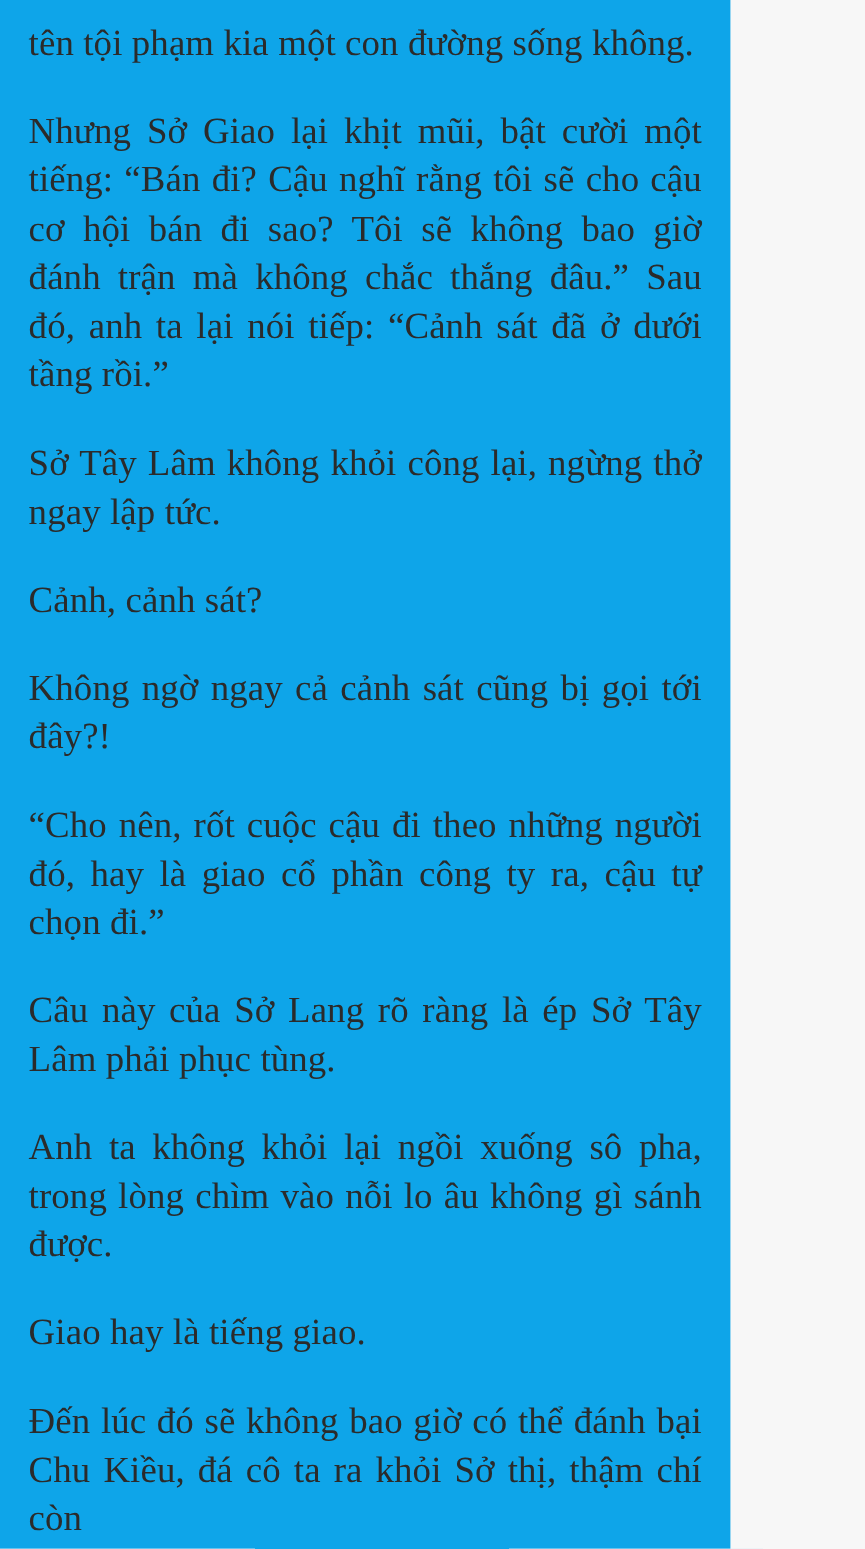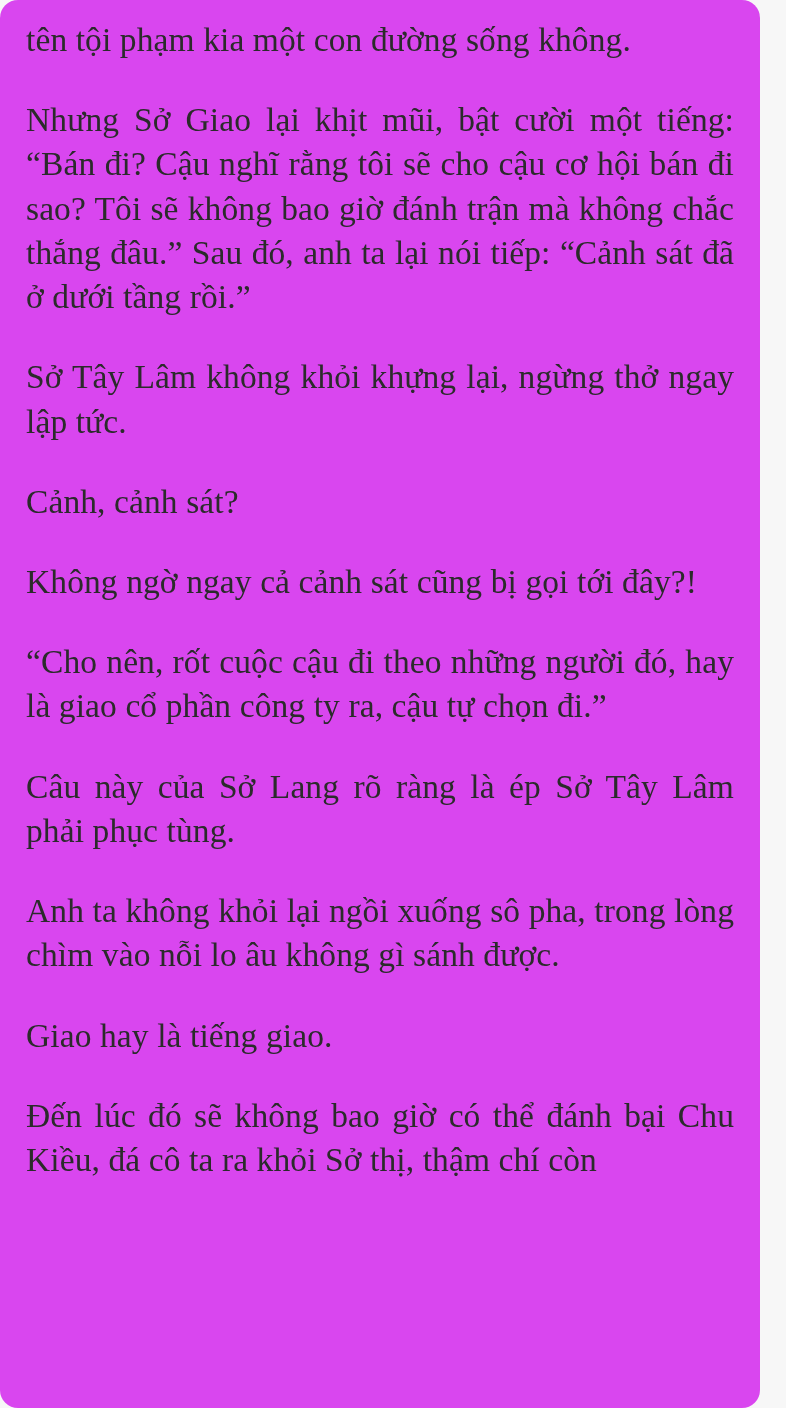--- a/index.html
+++ b/index.html
@@ -9,46 +9,45 @@
   }
   body {
     width: 786px;
     height: 1408px;
     overflow: hidden;
     font-family: "Liberation Serif", serif;
     color: #2b2b2b;
   }
   #reader {
     box-sizing: border-box;
-    width: 760px;
+    width: 664px;
     height: 1408px;
     padding: 18px 26px 0 26px;
-    background: #d946ef;
-    border-radius: 18px;
+    background: #0ea5e9;
   }
   .para {
     margin: 0 0 36px 0;
     font-size: 33.5px;
     line-height: 1.32;
     text-align: justify;
     text-justify: inter-word;
     letter-spacing: 0.1px;
     color: #2b2b2b;
   }
   .para:last-child {
     margin-bottom: 0;
   }
 </style>
 </head>
 <body>
 
 <div id="reader">
   <p class="para">tên tội phạm kia một con đường sống không.</p>
   <p class="para">Nhưng Sở Giao lại khịt mũi, bật cười một tiếng: “Bán đi? Cậu nghĩ rằng tôi sẽ cho cậu cơ hội bán đi sao? Tôi sẽ không bao giờ đánh trận mà không chắc thắng đâu.” Sau đó, anh ta lại nói tiếp: “Cảnh sát đã ở dưới tầng rồi.”</p>
-  <p class="para">Sở Tây Lâm không khỏi khựng lại, ngừng thở ngay lập tức.</p>
+  <p class="para">Sở Tây Lâm không khỏi công lại, ngừng thở ngay lập tức.</p>
   <p class="para">Cảnh, cảnh sát?</p>
   <p class="para">Không ngờ ngay cả cảnh sát cũng bị gọi tới đây?!</p>
   <p class="para">“Cho nên, rốt cuộc cậu đi theo những người đó, hay là giao cổ phần công ty ra, cậu tự chọn đi.”</p>
   <p class="para">Câu này của Sở Lang rõ ràng là ép Sở Tây Lâm phải phục tùng.</p>
   <p class="para">Anh ta không khỏi lại ngồi xuống sô pha, trong lòng chìm vào nỗi lo âu không gì sánh được.</p>
   <p class="para">Giao hay là tiếng giao.</p>
   <p class="para">Đến lúc đó sẽ không bao giờ có thể đánh bại Chu Kiều, đá cô ta ra khỏi Sở thị, thậm chí còn</p>
 </div>
 
 </body></html>

